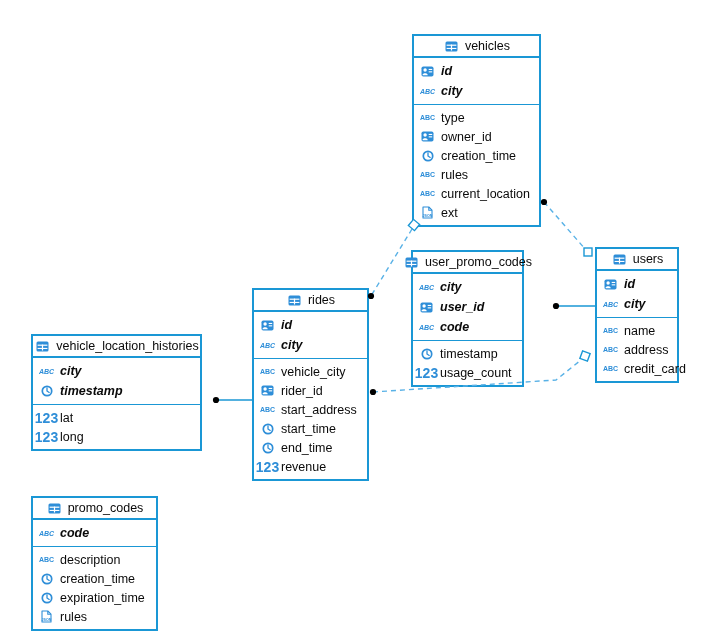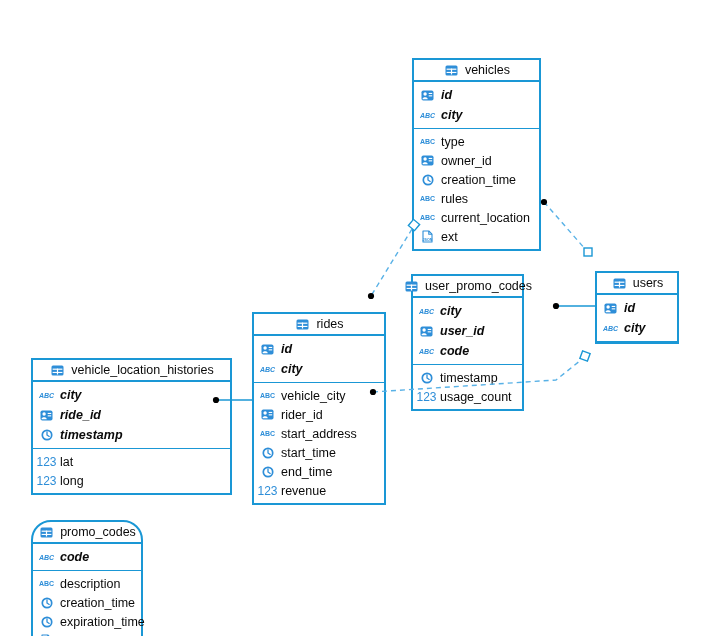--- a/index.html
+++ b/index.html
@@ -9,21 +9,21 @@
   }
   html,body{margin:0;padding:0;}
   body{
     width:705px;height:636px;
     background:#ffffff;
     font-family:"Liberation Sans",sans-serif;
     position:relative;
     overflow:hidden;
     color:#0a0a0a;
   }
-  #diagram{position:absolute;inset:0;margin-top:24px;}
+  #diagram{position:absolute;inset:0;}
   .table-node{
     position:absolute;
     background:#ffffff;
     border:2px solid var(--blue);
     box-sizing:border-box;
     font-size:12.5px;
     z-index:1;
   }
   .t-header{
     display:flex;align-items:center;justify-content:center;gap:5px;
@@ -45,21 +45,21 @@
     width:17px;flex:none;
     display:flex;align-items:center;justify-content:center;
   }
   .txt-icon{
     color:var(--icon-blue);
     font-weight:700;
     font-size:7px;
     letter-spacing:0px;
     line-height:1;
   }
-  .num-icon{font-size:12px;font-weight:400;text-align:right;}
+  .num-icon{font-size:14px;font-weight:700;text-align:right;}
   #connections{
     position:absolute;inset:0;
     z-index:2;
     pointer-events:none;
   }
 </style>
 </head>
 <body>
 
 <div id="diagram">
@@ -228,22 +228,42 @@
           </span>
           <span class="f-label">id</span>
         </div>
         <div class="field-row">
           <span class="icon">
             <span class="txt-icon">ABC</span>
           </span>
           <span class="f-label">city</span>
         </div>
       </div>
-    </div>
-    <div class="table-node" style="left: 252px; top: 288px; width: 134px;">
+      <div class="t-section">
+        <div class="field-row">
+          <span class="icon">
+            <span class="txt-icon">ABC</span>
+          </span>
+          <span class="f-label">name</span>
+        </div>
+        <div class="field-row">
+          <span class="icon">
+            <span class="txt-icon">ABC</span>
+          </span>
+          <span class="f-label">address</span>
+        </div>
+        <div class="field-row">
+          <span class="icon">
+            <span class="txt-icon">ABC</span>
+          </span>
+          <span class="f-label">credit_card</span>
+        </div>
+      </div>
+    </div>
+    <div class="table-node" style="left: 252px; top: 288px; width: 117px;">
       <div class="t-header">
         <span class="icon">
           <svg width="13" height="11" viewBox="0 0 13 11">
             <rect x="0.5" y="0.5" width="12" height="10" rx="1.5" fill="#2e8ed8"></rect>
             <rect x="1.6" y="3.6" width="9.8" height="1.2" fill="#fff"></rect>
             <rect x="1.6" y="6.9" width="9.8" height="1.1" fill="#fff"></rect>
             <rect x="5.9" y="3.6" width="1.2" height="5.9" fill="#fff"></rect>
           </svg>
         </span>
         <span>rides</span>
@@ -312,53 +332,41 @@
           <span class="f-label">end_time</span>
         </div>
         <div class="field-row">
           <span class="icon">
             <span class="txt-icon num-icon">123</span>
           </span>
           <span class="f-label">revenue</span>
         </div>
       </div>
     </div>
-    <div class="table-node" style="left: 31px; top: 334px; width: 201px;">
+    <div class="table-node" style="left: 31px; top: 334px; width: 171px;">
       <div class="t-header">
         <span class="icon">
           <svg width="13" height="11" viewBox="0 0 13 11">
             <rect x="0.5" y="0.5" width="12" height="10" rx="1.5" fill="#2e8ed8"></rect>
             <rect x="1.6" y="3.6" width="9.8" height="1.2" fill="#fff"></rect>
             <rect x="1.6" y="6.9" width="9.8" height="1.1" fill="#fff"></rect>
             <rect x="5.9" y="3.6" width="1.2" height="5.9" fill="#fff"></rect>
           </svg>
         </span>
         <span>vehicle_location_histories</span>
       </div>
       <div class="t-section t-keys">
         <div class="field-row">
           <span class="icon">
             <span class="txt-icon">ABC</span>
           </span>
           <span class="f-label">city</span>
         </div>
         <div class="field-row">
           <span class="icon">
-            <svg width="13" height="11" viewBox="0 0 13 11">
-              <rect x="0.5" y="0.5" width="12" height="10" rx="1.8" fill="#2e8ed8"></rect>
-              <circle cx="4.1" cy="4" r="1.7" fill="#fff"></circle>
-              <path d="M1.5 9.3 C1.5 6.7 6.7 6.7 6.7 9.3 Z" fill="#fff"></path>
-              <rect x="7.7" y="2.9" width="3.5" height="1.1" fill="#fff"></rect>
-              <rect x="7.7" y="5.3" width="3.5" height="1.1" fill="#fff"></rect>
-            </svg>
-          </span>
-          <span class="f-label">ride_id</span>
-        </div>
-        <div class="field-row">
-          <span class="icon">
             <svg width="12" height="12" viewBox="0 0 12 12">
               <circle cx="6" cy="6" r="4.7" fill="#fff" stroke="#2e8ed8" stroke-width="1.7"></circle>
               <path d="M6 6 L6 3 M6 6 L8.2 7.5" stroke="#2e8ed8" stroke-width="1.3" stroke-linecap="round" fill="none"></path>
             </svg>
           </span>
           <span class="f-label">timestamp</span>
         </div>
       </div>
       <div class="t-section">
         <div class="field-row">
@@ -368,21 +376,21 @@
           <span class="f-label">lat</span>
         </div>
         <div class="field-row">
           <span class="icon">
             <span class="txt-icon num-icon">123</span>
           </span>
           <span class="f-label">long</span>
         </div>
       </div>
     </div>
-    <div class="table-node" style="left: 31px; top: 496px; width: 112px; border-radius: 20px;">
+    <div class="table-node" style="left: 31px; top: 496px; width: 127px;">
       <div class="t-header">
         <span class="icon">
           <svg width="13" height="11" viewBox="0 0 13 11">
             <rect x="0.5" y="0.5" width="12" height="10" rx="1.5" fill="#2e8ed8"></rect>
             <rect x="1.6" y="3.6" width="9.8" height="1.2" fill="#fff"></rect>
             <rect x="1.6" y="6.9" width="9.8" height="1.1" fill="#fff"></rect>
             <rect x="5.9" y="3.6" width="1.2" height="5.9" fill="#fff"></rect>
           </svg>
         </span>
         <span>promo_codes</span>

